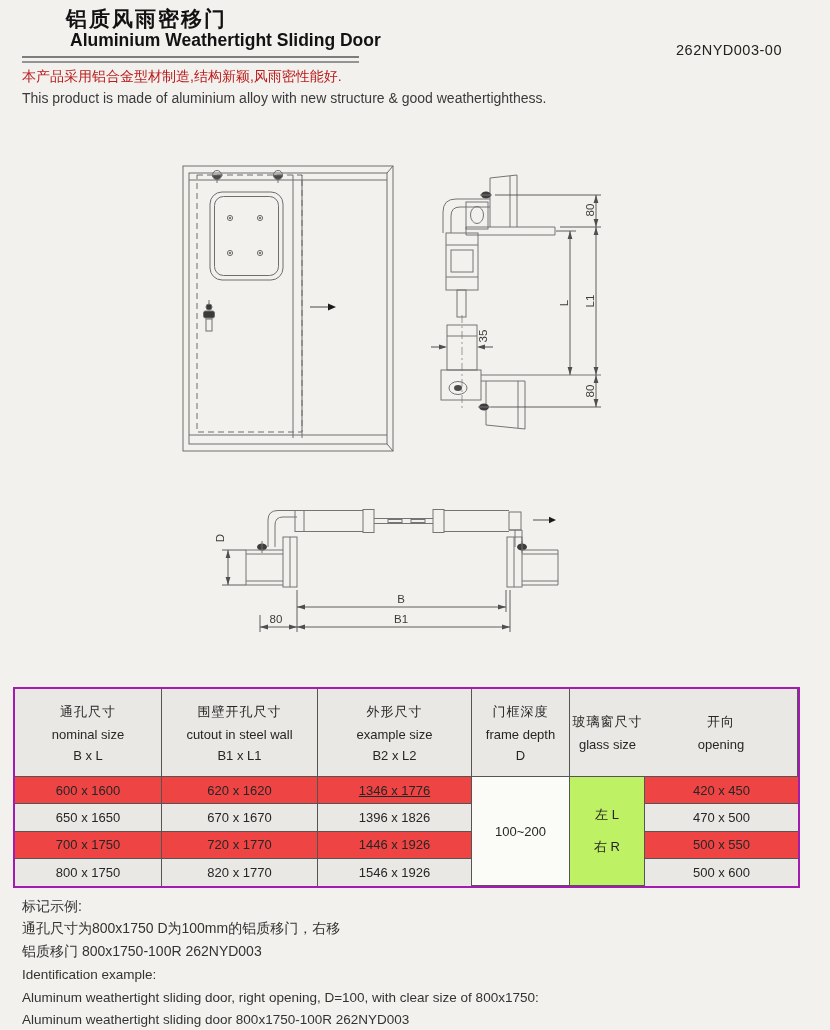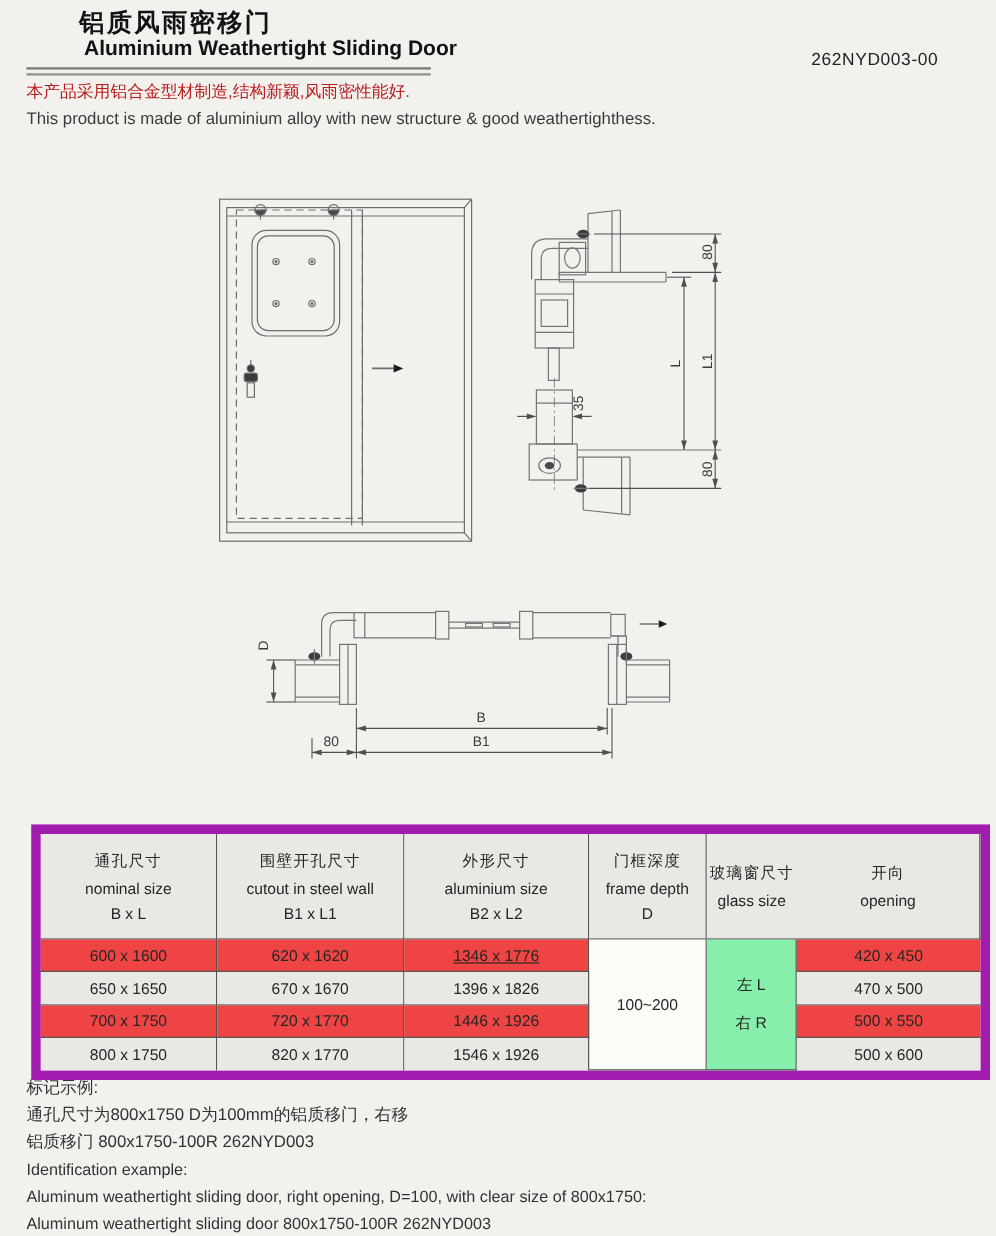--- a/index.html
+++ b/index.html
@@ -19,41 +19,41 @@
   .doc-num{left:676px;top:42px;font-size:14.5px;color:#222;letter-spacing:0.5px;}
   .desc-zh{left:22px;top:68px;font-size:14px;color:#b91c1c;}
   .desc-en{left:22px;top:90px;font-size:14px;color:#3a3a3a;}
   
   .drawing{position:absolute;}
   .drawing svg{display:block;}
   .dim-label{position:absolute;font-size:11.5px;color:#3c3c3c;transform:translate(-50%,-50%);}
   .dim-label.rot{transform:translate(-50%,-50%) rotate(-90deg);}
   
   .spec-table{
-    left:26px;top:687px;width:783px;
+    left:13px;top:687px;width:783px;
     display:grid;
     grid-template-columns:147px 156px 154px 98px 75px 153px;
     grid-template-rows:88px repeat(4,27.3px);
-    border:8px solid #a21caf;
+    border:2px solid #a21caf;
     box-sizing:content-box;
     background:#fbfbf8;
   }
   .cell{
     border-right:1px solid #555;border-bottom:1px solid #555;
     display:flex;align-items:center;justify-content:center;
     font-size:13px;color:#262626;
   }
   .cell.last-col{border-right:none;}
   .cell.last-row{border-bottom:none;}
   .th{flex-direction:column;gap:6px;background:#e9e8e4;}
   .th .zh{letter-spacing:1px;}
   .row-a{background:#ef4444;}
   .row-b{background:#e9e8e4;}
   .merge-col4{grid-column:4;grid-row:2/6;background:#fbfbf8;}
-  .merge-col5{grid-column:5;grid-row:2/6;background:#86efac;flex-direction:column;gap:14px;}
+  .merge-col5{grid-column:5;grid-row:2/6;background:#bef264;flex-direction:column;gap:14px;}
   
   .foot{font-size:14px;color:#333;}
   .f1{left:22px;top:898px;}
   .f2{left:22px;top:920px;}
   .f3{left:22px;top:943px;}
   .f4{left:22px;top:967px;font-size:13.5px;}
   .f5{left:22px;top:990px;font-size:13.5px;}
   .f6{left:22px;top:1012px;font-size:13.5px;}
 </style>
 </head>
@@ -301,21 +301,21 @@
     <span>nominal size</span>
     <span>B x L</span>
   </div>
   <div class="cell th">
     <span class="zh">围壁开孔尺寸</span>
     <span>cutout in steel wall</span>
     <span>B1 x L1</span>
   </div>
   <div class="cell th">
     <span class="zh">外形尺寸</span>
-    <span>aluminium size</span>
+    <span>example size</span>
     <span>B2 x L2</span>
   </div>
   <div class="cell th">
     <span class="zh">门框深度</span>
     <span>frame depth</span>
     <span>D</span>
   </div>
   <div class="cell th last-col">
     <span class="zh">玻璃窗尺寸</span>
     <span>glass size</span>

